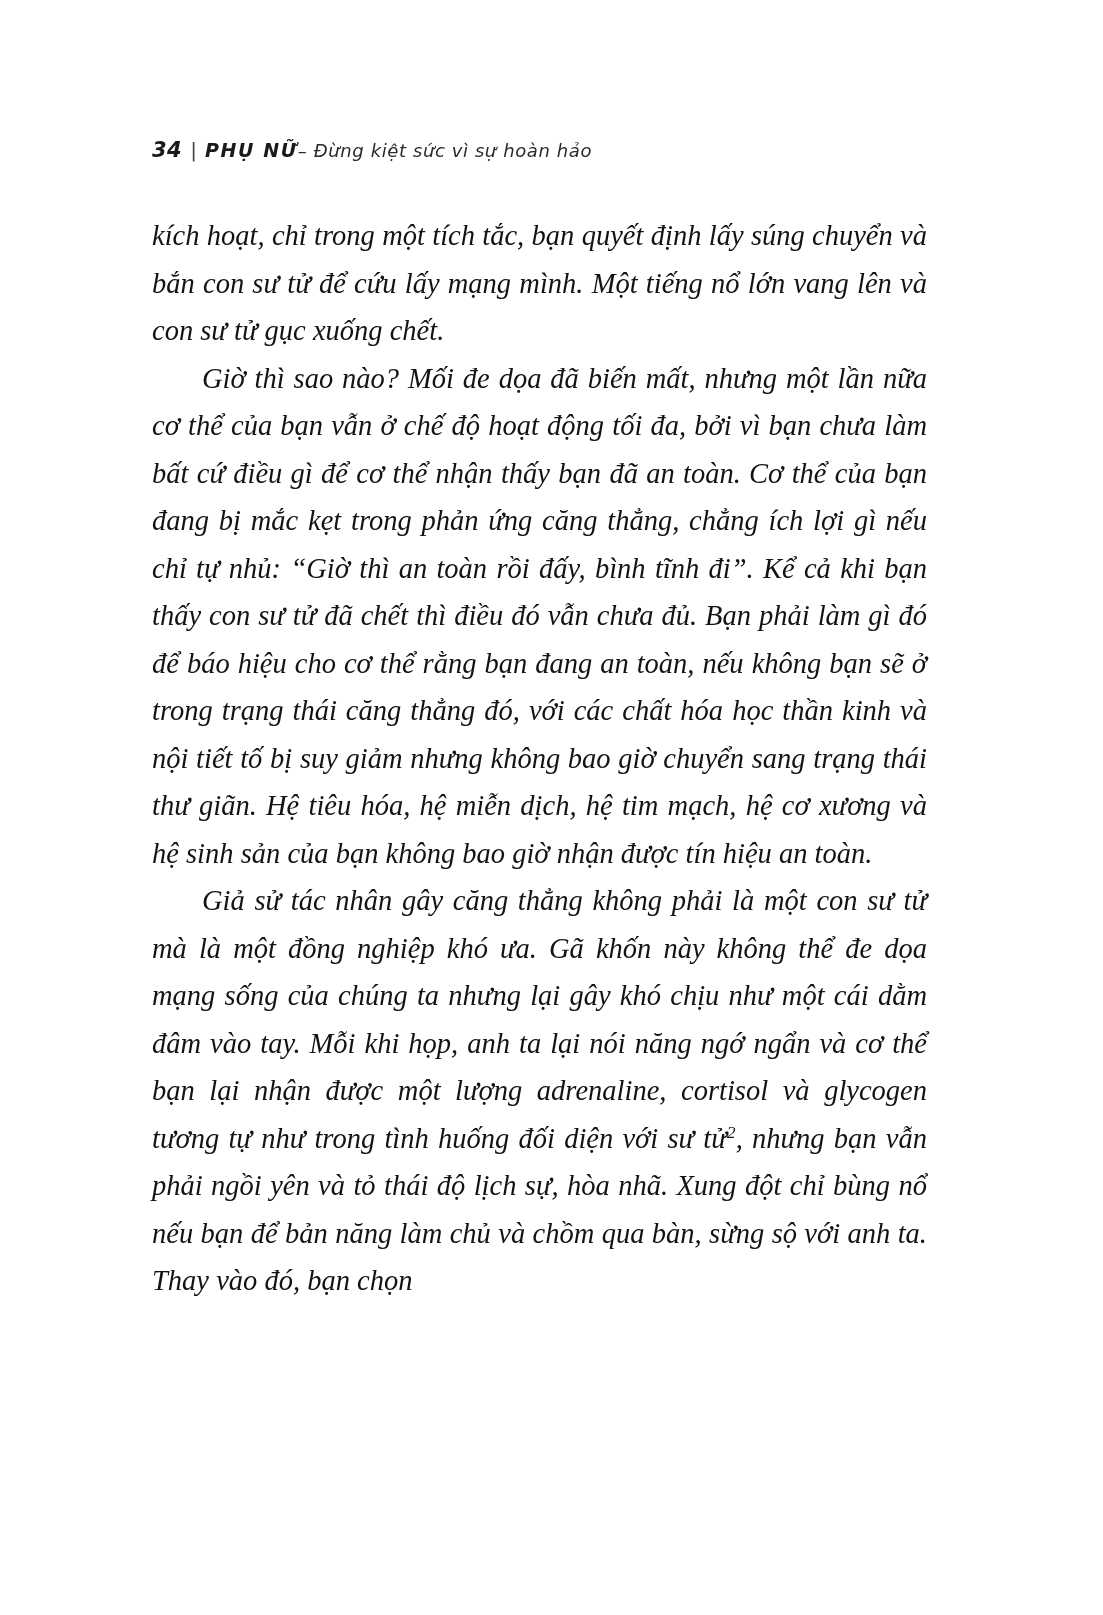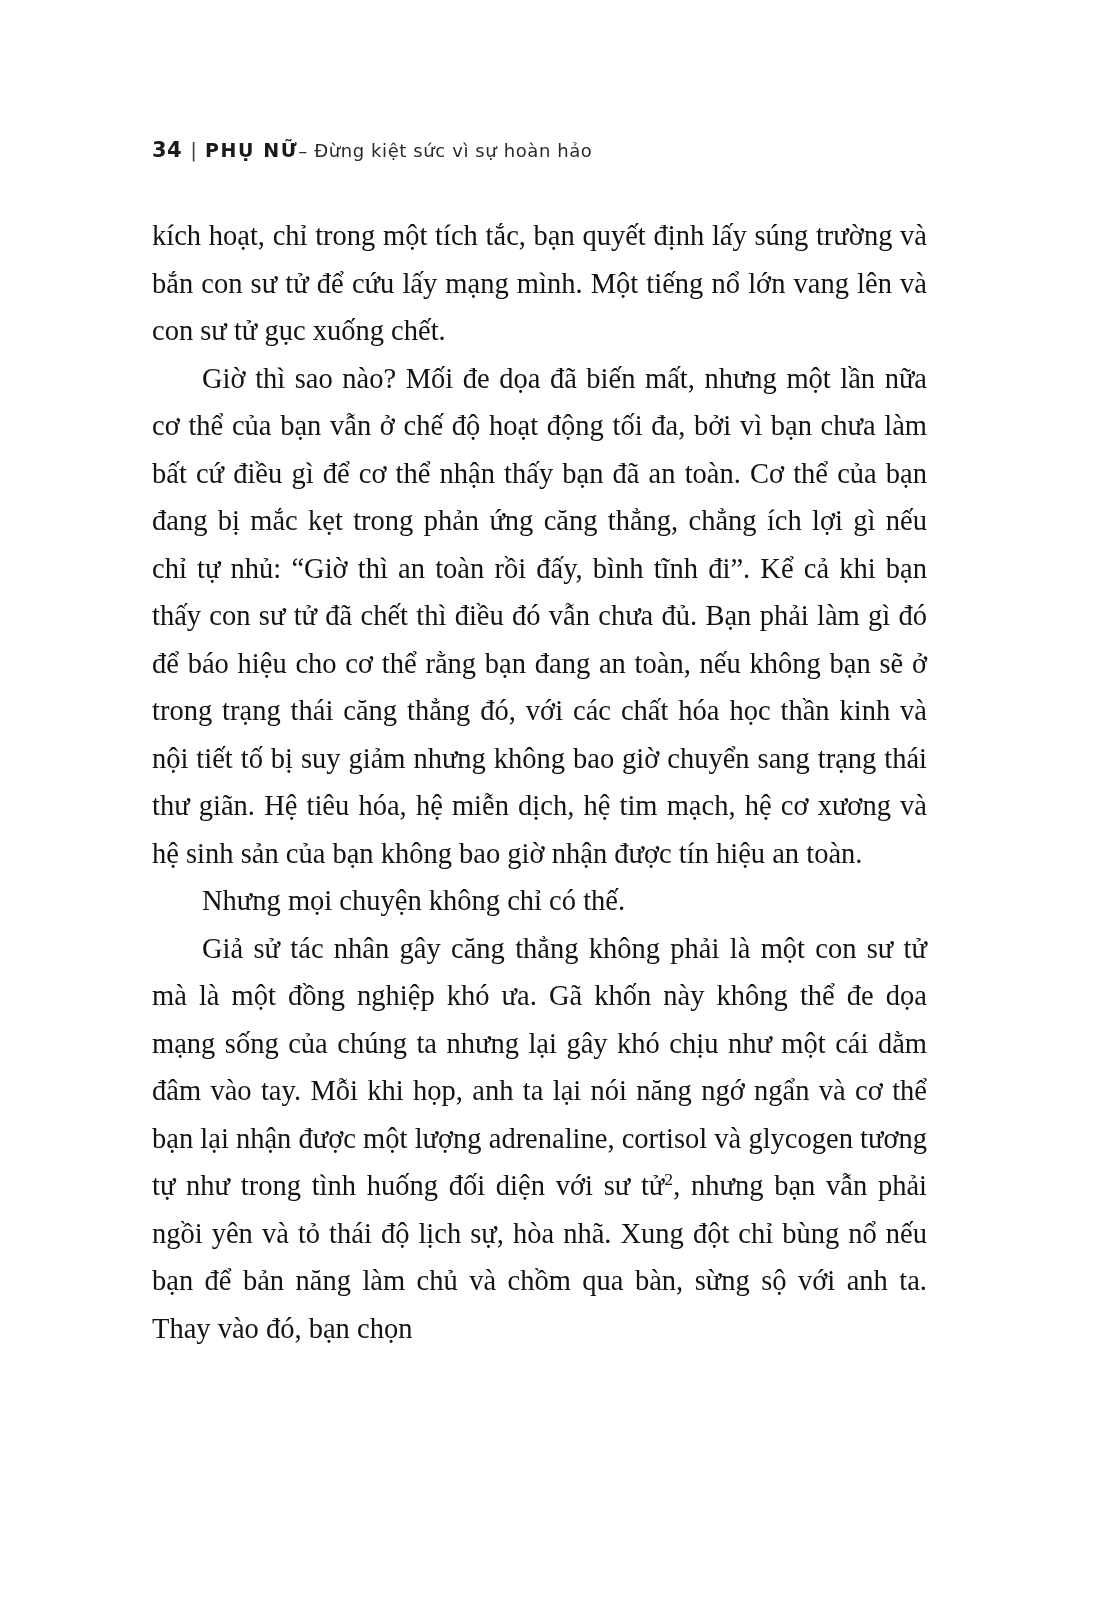--- a/index.html
+++ b/index.html
@@ -14,20 +14,21 @@
     color: #1a1a1a;
     position: relative;
     overflow: hidden;
   }
   .page {
     position: absolute;
     top: 0; left: 0;
     width: 1103px;
     height: 1615px;
     background: #ffffff;
+    font-style: italic;
   }
   .header {
     position: absolute;
     top: 138px;
     left: 152px;
     width: 800px;
     height: 30px;
     display: flex;
     align-items: baseline;
     font-family: "DejaVu Sans", sans-serif;
@@ -88,19 +89,18 @@
 <div class="page">
 
   <div class="header">
     <span class="page-number">34</span>
     <span class="sep">|</span>
     <span class="book-title">PHỤ NỮ</span>
     <span class="subtitle">– Đừng kiệt sức vì sự hoàn hảo</span>
   </div>
 
   <div class="content">
-    <p class="body-par">kích hoạt, chỉ trong một tích tắc, bạn quyết định lấy súng trường và bắn con sư tử để cứu lấy mạng mình. Một tiếng nổ lớn vang lên và con sư tử gục xuống chết.</p>
+    <p class="body-par">kích hoạt, chỉ trong một tích tắc, bạn quyết định lấy súng chuyển và bắn con sư tử để cứu lấy mạng mình. Một tiếng nổ lớn vang lên và con sư tử gục xuống chết.</p>
     <p class="body-par indent">Giờ thì sao nào? Mối đe dọa đã biến mất, nhưng một lần nữa cơ thể của bạn vẫn ở chế độ hoạt động tối đa, bởi vì bạn chưa làm bất cứ điều gì để cơ thể nhận thấy bạn đã an toàn. Cơ thể của bạn đang bị mắc kẹt trong phản ứng căng thẳng, chẳng ích lợi gì nếu chỉ tự nhủ: “Giờ thì an toàn rồi đấy, bình tĩnh đi”. Kể cả khi bạn thấy con sư tử đã chết thì điều đó vẫn chưa đủ. Bạn phải làm gì đó để báo hiệu cho cơ thể rằng bạn đang an toàn, nếu không bạn sẽ ở trong trạng thái căng thẳng đó, với các chất hóa học thần kinh và nội tiết tố bị suy giảm nhưng không bao giờ chuyển sang trạng thái thư giãn. Hệ tiêu hóa, hệ miễn dịch, hệ tim mạch, hệ cơ xương và hệ sinh sản của bạn không bao giờ nhận được tín hiệu an toàn.</p>
-    <p class="body-par indent">Nhưng mọi chuyện không chỉ có thế.</p>
     <p class="body-par indent"><span>Giả sử tác nhân gây căng thẳng không phải là một con sư tử mà là một đồng nghiệp khó ưa. Gã khốn này không thể đe dọa mạng sống của chúng ta nhưng lại gây khó chịu như một cái dằm đâm vào tay. Mỗi khi họp, anh ta lại nói năng ngớ ngẩn và cơ thể bạn lại nhận được một lượng adrenaline, cortisol và glycogen tương tự như trong tình huống đối diện với sư tử</span><sup>2</sup><span>, nhưng bạn vẫn phải ngồi yên và tỏ thái độ lịch sự, hòa nhã. Xung đột chỉ bùng nổ nếu bạn để bản năng làm chủ và chồm qua bàn, sừng sộ với anh ta. Thay vào đó, bạn chọn</span></p>
   </div>
 
 </div>
 
 </body></html>

